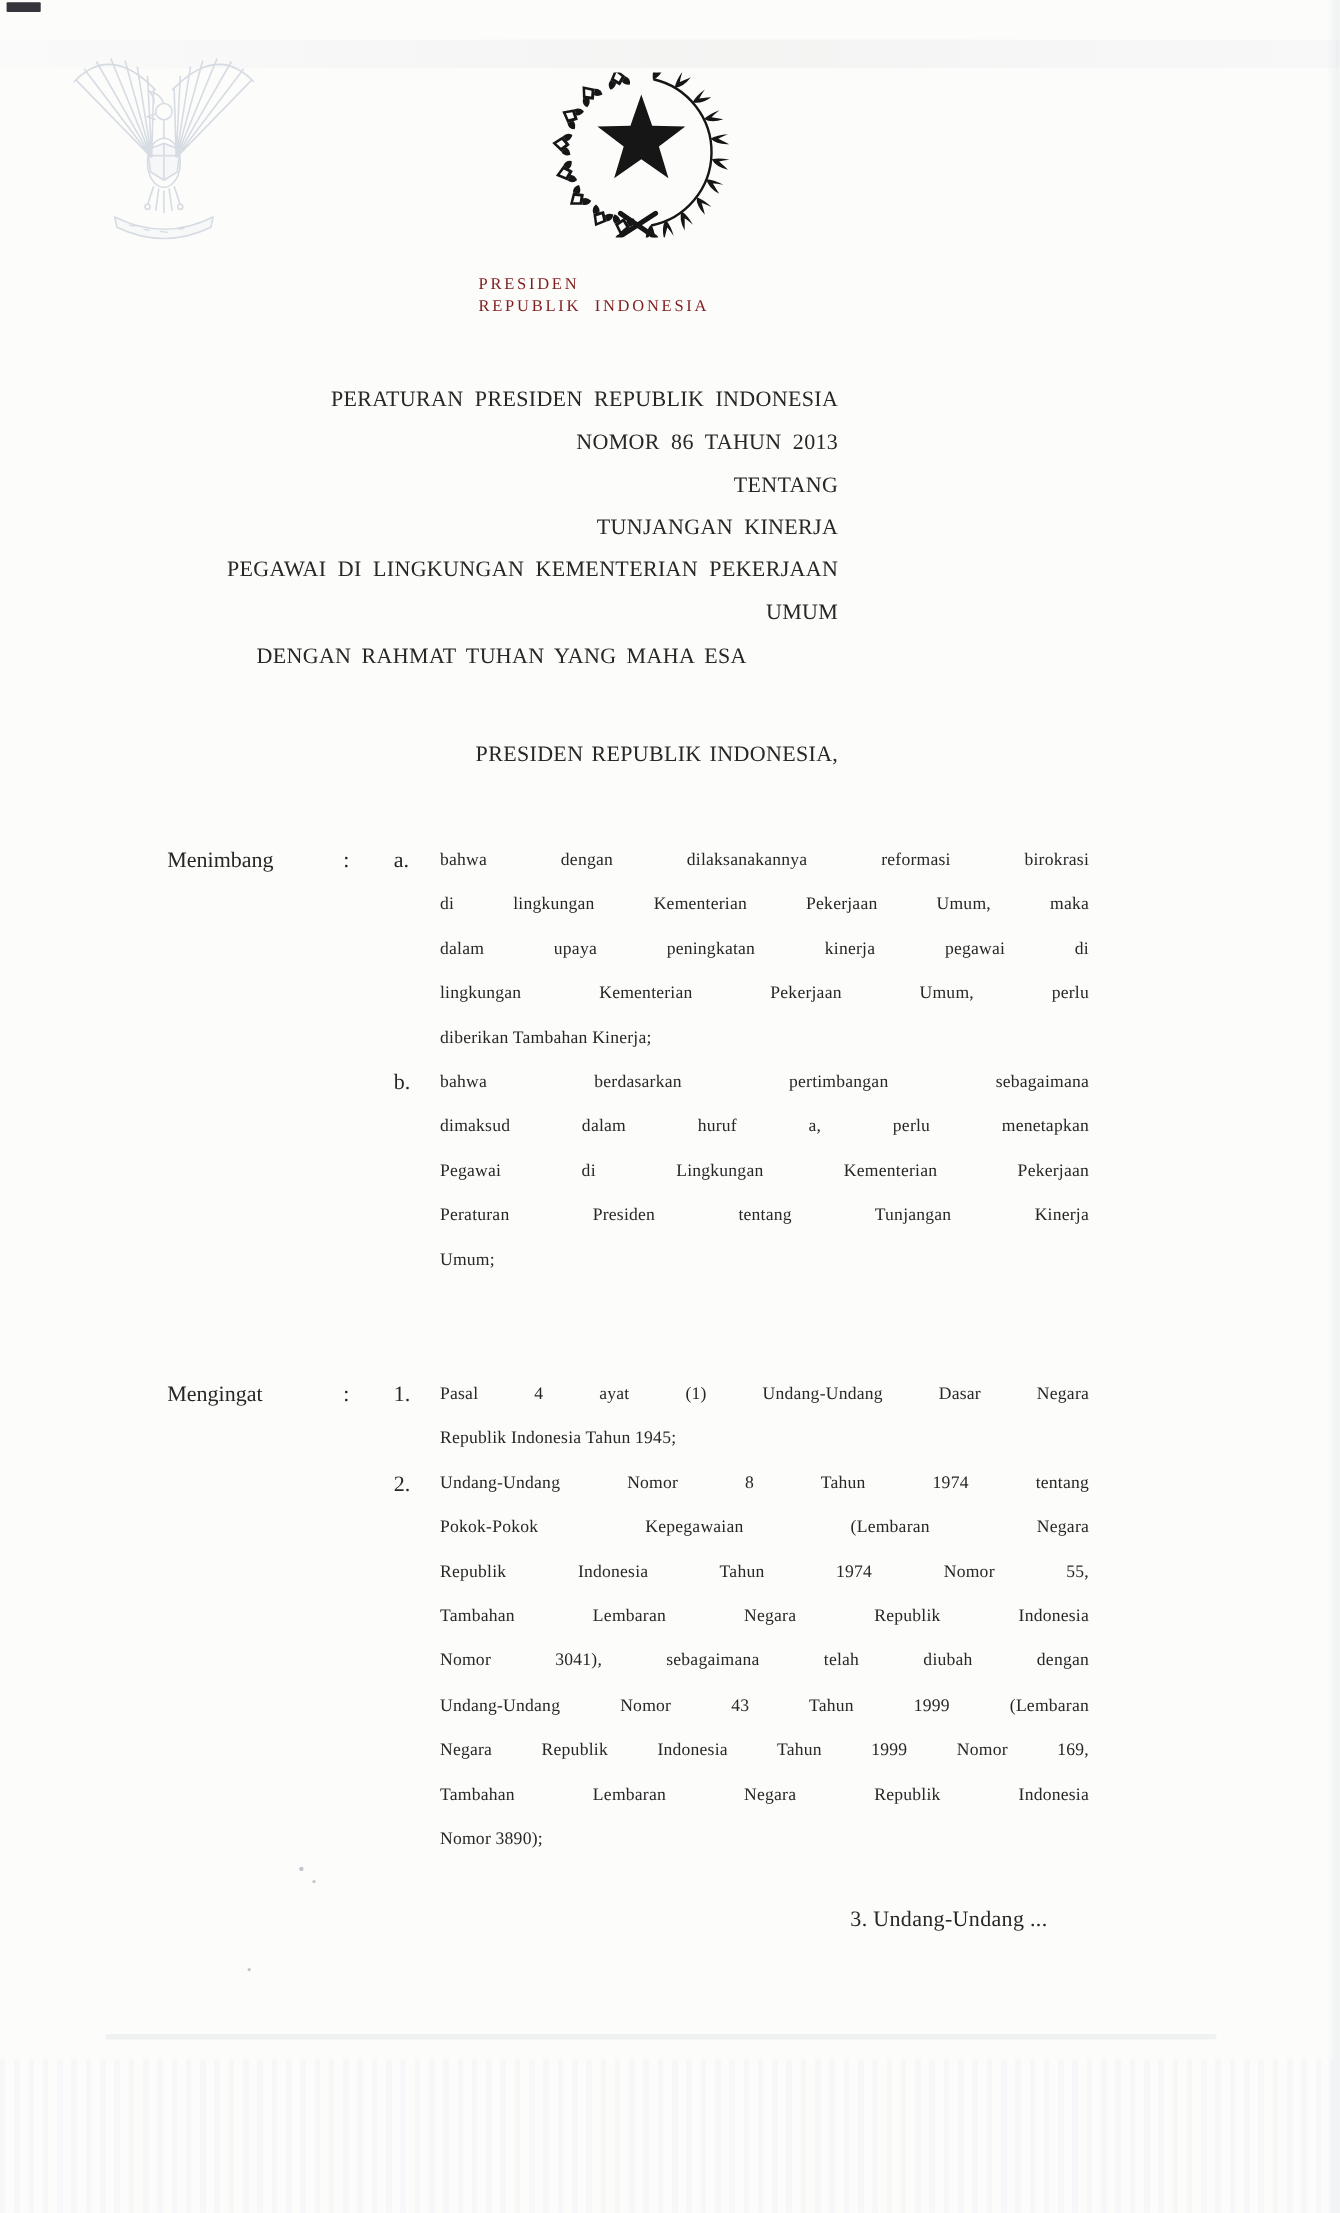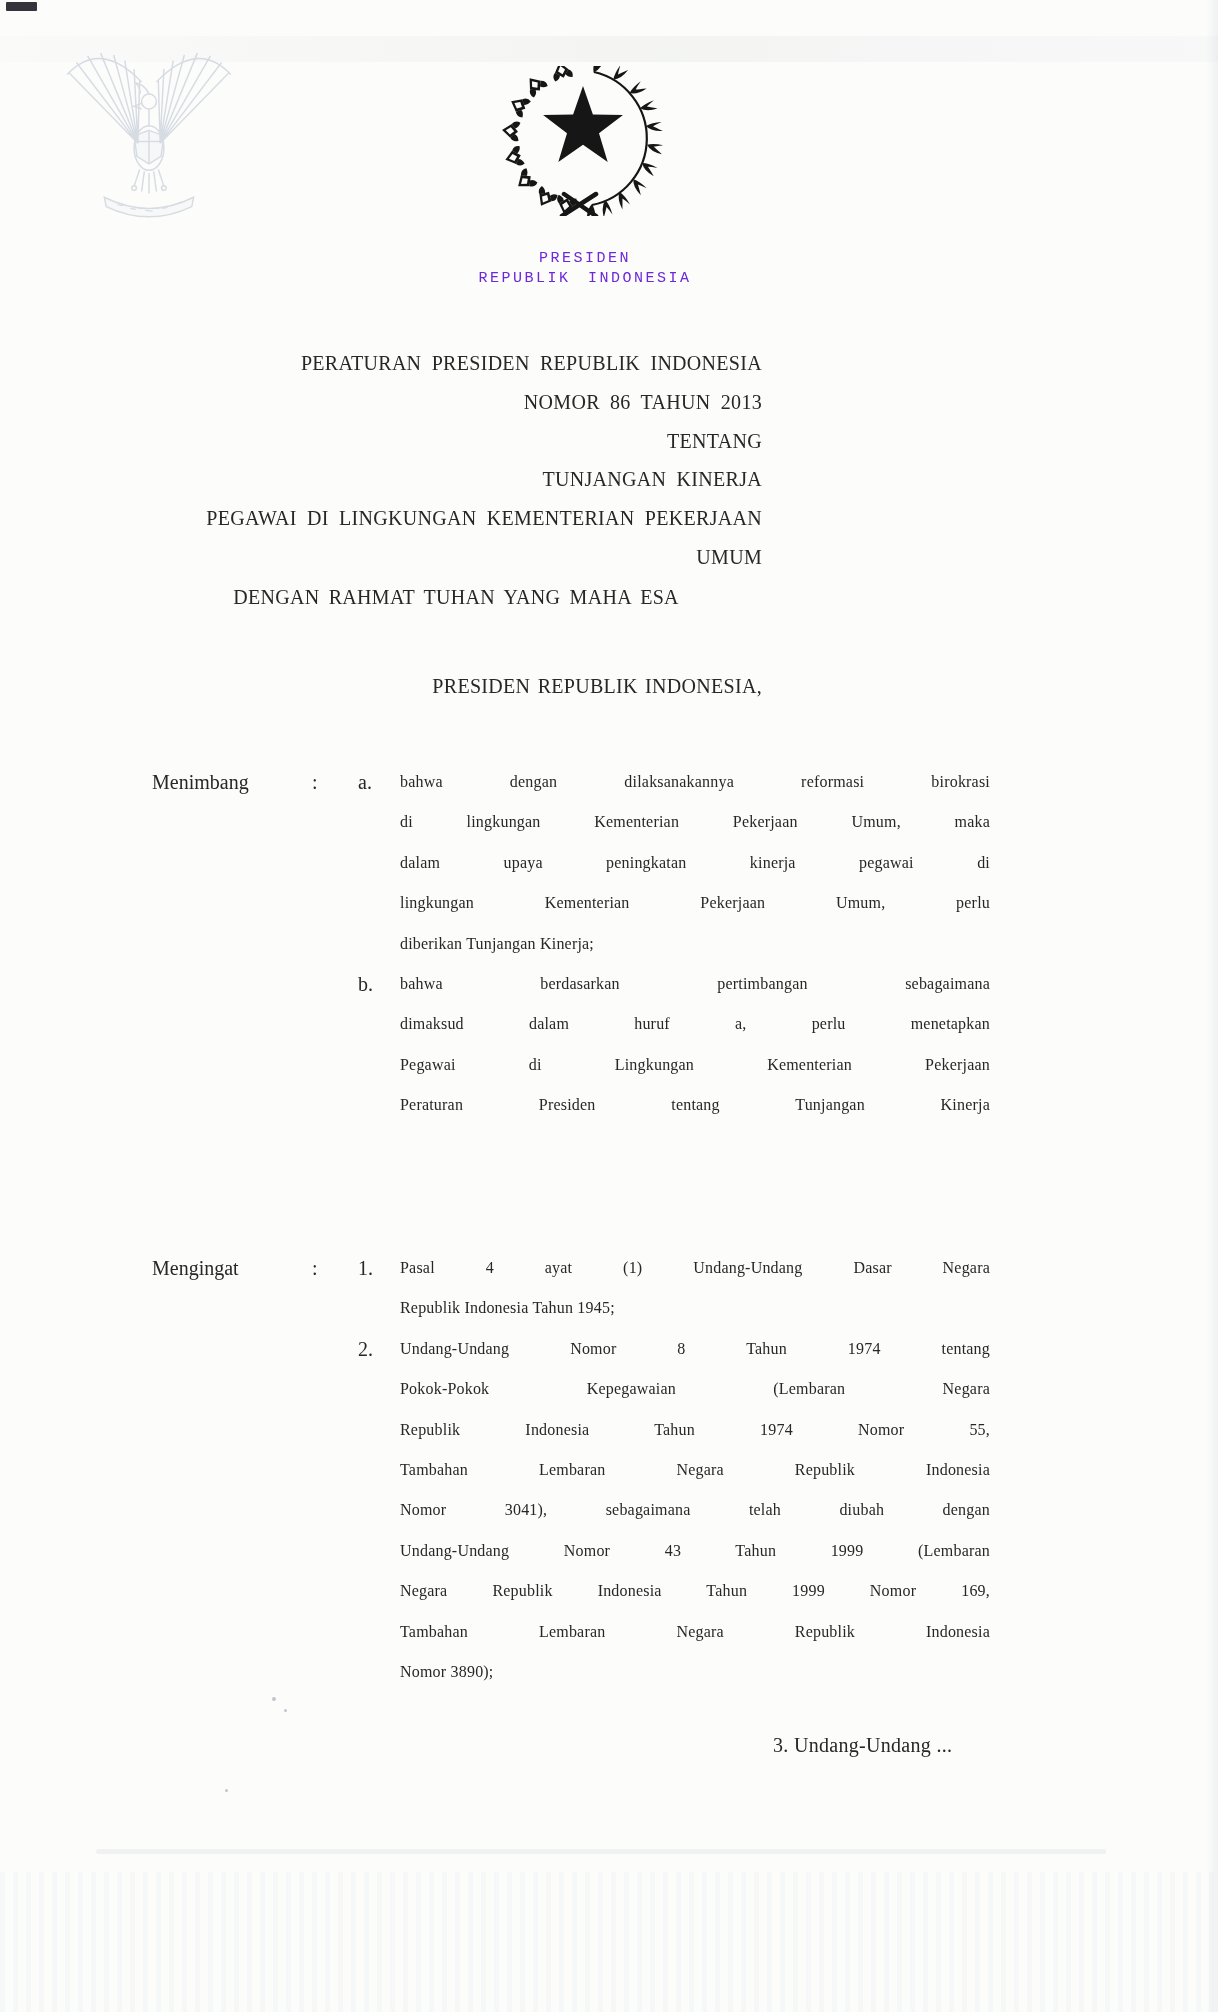--- a/index.html
+++ b/index.html
@@ -23,23 +23,23 @@
   .speck { position:absolute; background:#98a1ab; border-radius:50%; opacity:.6; }
   .speck1 { left:272px; top:1697px; width:4px; height:4px; }
   .speck2 { left:284px; top:1709px; width:3px; height:3px; }
   .speck3 { left:225px; top:1789px; width:3px; height:3px; }
 
   
   .watermark { position:absolute; left:56px; top:50px; width:186px; height:196px; opacity:.55; }
   .emblem { position:absolute; left:488px; top:66px; width:182px; height:150px; }
   .letterhead-text {
     position:absolute; left:435px; top:249px; width:300px;
-    text-align:center;
-    font-family:Liberation Mono, monospace;
-    font-size:15px; letter-spacing:2.5px; line-height:20px; color:#6d28d9;
+    text-align:left;
+    font-family:Liberation Serif, serif;
+    font-size:15px; letter-spacing:2.5px; line-height:20px; color:#7f1d1d;
   }
   .letterhead-text .lh2 { word-spacing:6px; }
 
   
   .title-block { position:absolute; left:150px; top:344px; width:612px; text-align:right; }
   .title-line { font-size:20px; line-height:38.8px; word-spacing:5px; letter-spacing:0.3px; }
   .invocation { position:absolute; left:150px; top:586px; width:612px; text-align:center; font-size:20px; word-spacing:4px; letter-spacing:0.3px; }
   .authority  { position:absolute; left:150px; top:675px; width:612px; text-align:right; font-size:20px; word-spacing:2px; letter-spacing:0.3px; }
 
   
@@ -157,28 +157,29 @@
 <section class="sec sec-menimbang">
   <div class="sec-label">Menimbang</div>
   <div class="sec-colon">:</div>
   <div class="items">
     <div class="item">
       <div class="marker">a.</div>
       <div class="line jline">bahwa dengan dilaksanakannya reformasi birokrasi</div>
       <div class="line jline">di lingkungan Kementerian Pekerjaan Umum, maka</div>
       <div class="line jline">dalam upaya peningkatan kinerja pegawai di</div>
       <div class="line jline">lingkungan Kementerian Pekerjaan Umum, perlu</div>
-      <div class="line lline">diberikan Tunjangan Kinerja;</div>
+      <div class="line lline">diberikan Tambahan Kinerja;</div>
     </div>
     <div class="item">
       <div class="marker">b.</div>
       <div class="line jline">bahwa berdasarkan pertimbangan sebagaimana</div>
       <div class="line jline">dimaksud dalam huruf a, perlu menetapkan</div>
       <div class="line jline">Pegawai di Lingkungan Kementerian Pekerjaan</div>
       <div class="line jline">Peraturan Presiden tentang Tunjangan Kinerja</div>
+      <div class="line lline">Umum;</div>
     </div>
   </div>
 </section>
 
 <section class="sec sec-mengingat">
   <div class="sec-label">Mengingat</div>
   <div class="sec-colon">:</div>
   <div class="items">
     <div class="item">
       <div class="marker">1.</div>

